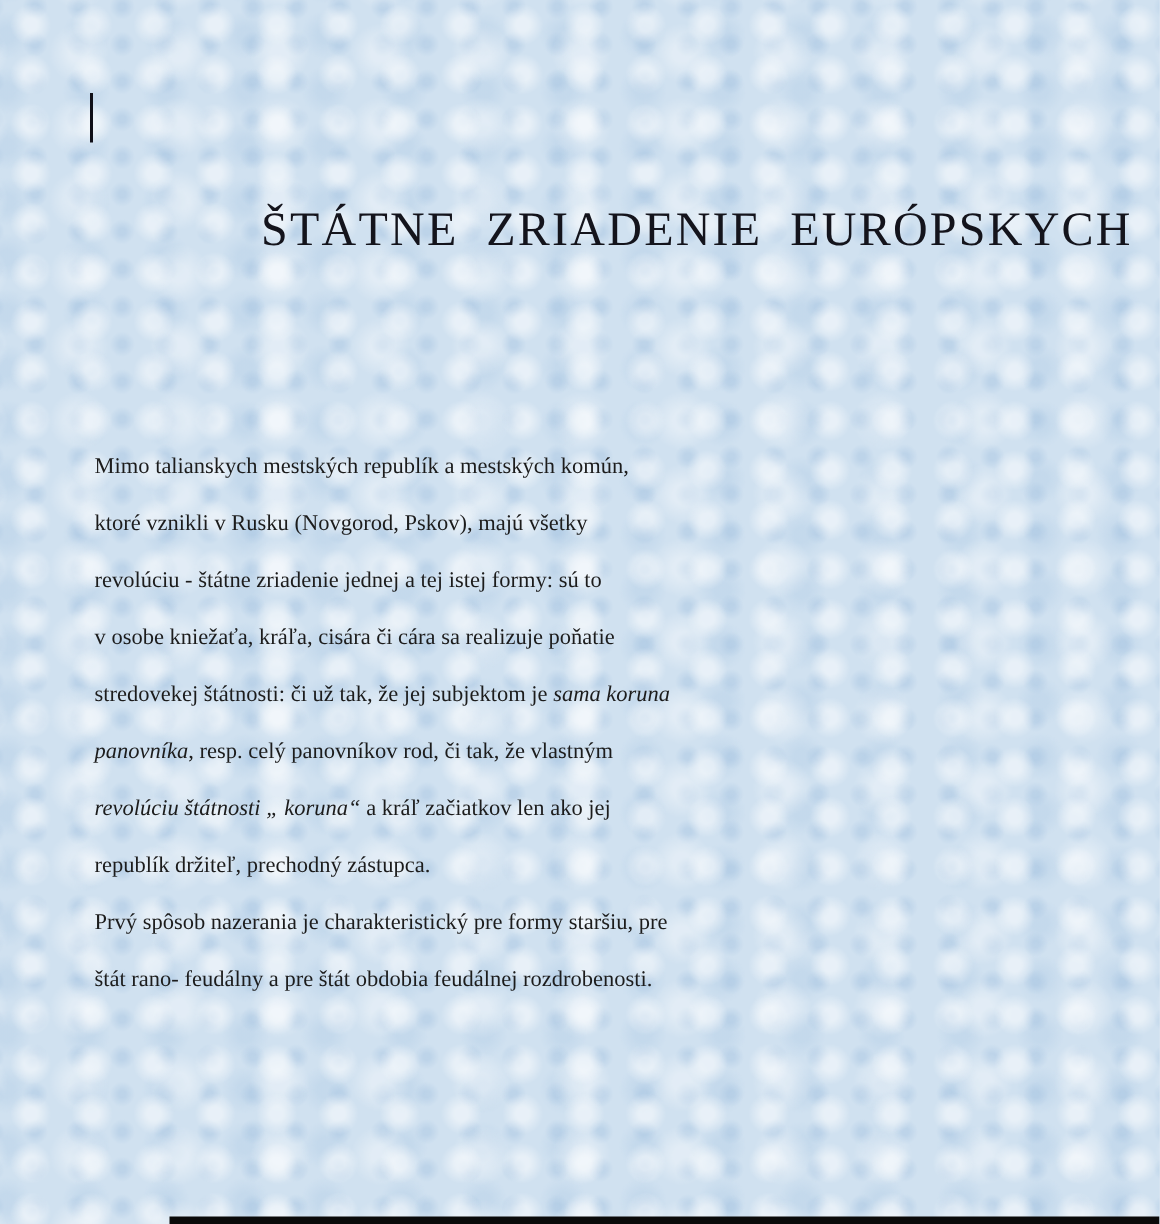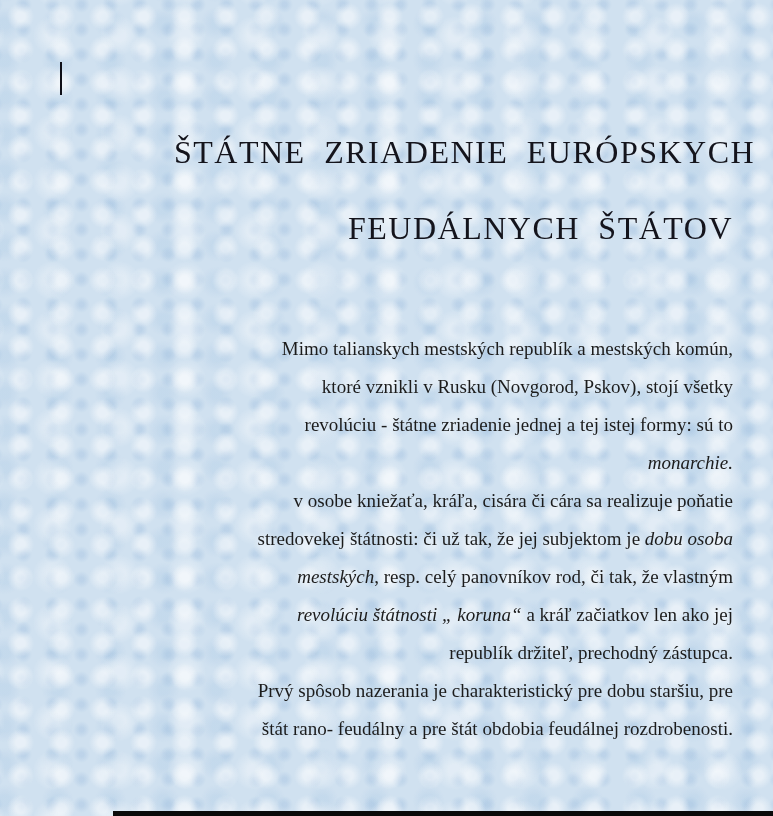--- a/index.html
+++ b/index.html
@@ -24,21 +24,20 @@
     background-image:
       radial-gradient(circle, rgba(255,255,255,.50) 18%, rgba(255,255,255,0) 52%),
       radial-gradient(circle, rgba(255,255,255,.38) 15%, rgba(255,255,255,0) 48%),
       radial-gradient(circle, rgba(158,190,222,.38) 12%, rgba(158,190,222,0) 44%),
       radial-gradient(circle, rgba(172,201,228,.32) 16%, rgba(172,201,228,0) 50%);
     background-size: 41px 33px, 67px 49px, 29px 25px, 53px 37px;
     background-position: 0 0, 19px 11px, 9px 17px, 31px 5px;
   }
   .content{
     padding:36px 40px 0 63px;
-    text-align:right;
   }
   .doc-title{
     position:relative;
     font-size:32px;
     line-height:38px;
     font-weight:400;
     letter-spacing:1.5px;
     word-spacing:9px;
     color:var(--title_color);
     white-space:pre;
@@ -46,21 +45,21 @@
   .cursor-artifact{
     position:absolute;
     left:-3px;
     top:5px;
     width:2px;
     height:33px;
     background:#101018;
   }
   .doc-body{
     margin-top:45px;
-    font-size:19px;
+    font-size:15px;
     line-height:38px;
     color:var(--text_color);
   }
   .doc-body .line{
     white-space:pre;
   }
   .doc-body em{
     font-style:italic;
   }
   .page-edge-bar{
@@ -74,34 +73,32 @@
 </style>
 </head>
 <body>
 
 <div class="page">
   <div class="content">
 
     <h1 class="doc-title">
       <span class="cursor-artifact"></span>
       <span>ŠTÁTNE ZRIADENIE EURÓPSKYCH</span><br>
-      <span>FEUDÁLNYCH ŠTÁTOV</span>
     </h1>
 
     <div class="doc-body">
         <div class="line"><span>Mimo talianskych mestských republík a mestských komún,</span></div>
-        <div class="line"><span>ktoré vznikli v Rusku (Novgorod, Pskov), stojí všetky</span></div>
+        <div class="line"><span>ktoré vznikli v Rusku (Novgorod, Pskov), majú všetky</span></div>
         <div class="line"><span>revolúciu - štátne zriadenie jednej a tej istej formy: sú to</span></div>
-        <div class="line"><em>monarchie.</em></div>
         <div class="line"><span>v osobe kniežaťa, kráľa, cisára či cára sa realizuje poňatie</span></div>
-        <div class="line"><span>stredovekej štátnosti: či už tak, že jej subjektom je </span><em>dobu osoba</em></div>
-        <div class="line"><em>mestských</em><span>, resp. celý panovníkov rod, či tak, že vlastným</span></div>
+        <div class="line"><span>stredovekej štátnosti: či už tak, že jej subjektom je </span><em>sama koruna</em></div>
+        <div class="line"><em>panovníka</em><span>, resp. celý panovníkov rod, či tak, že vlastným</span></div>
         <div class="line"><em>revolúciu štátnosti „ koruna“</em><span> a kráľ začiatkov len ako jej</span></div>
         <div class="line"><span>republík držiteľ, prechodný zástupca.</span></div>
-        <div class="line"><span>Prvý spôsob nazerania je charakteristický pre dobu staršiu, pre</span></div>
+        <div class="line"><span>Prvý spôsob nazerania je charakteristický pre formy staršiu, pre</span></div>
         <div class="line"><span>štát rano- feudálny a pre štát obdobia feudálnej rozdrobenosti.</span></div>
         <div class="line"></div>
       </div>
 
   </div>
 
   <div class="page-edge-bar"></div>
 </div>
 
 </body></html>

